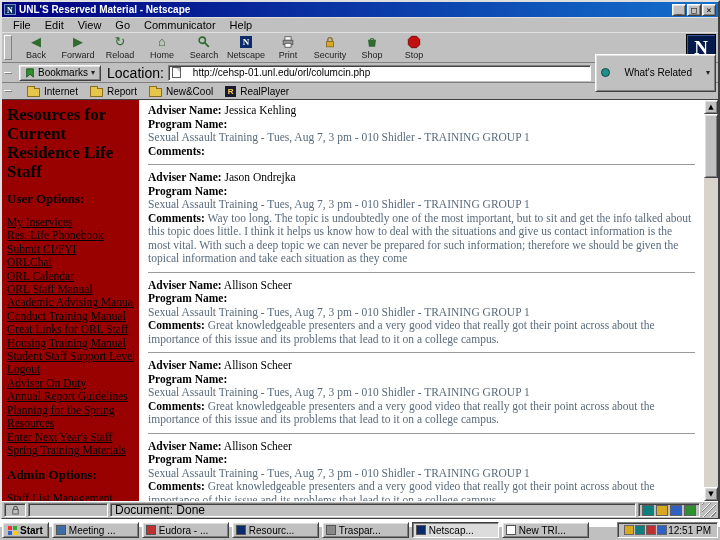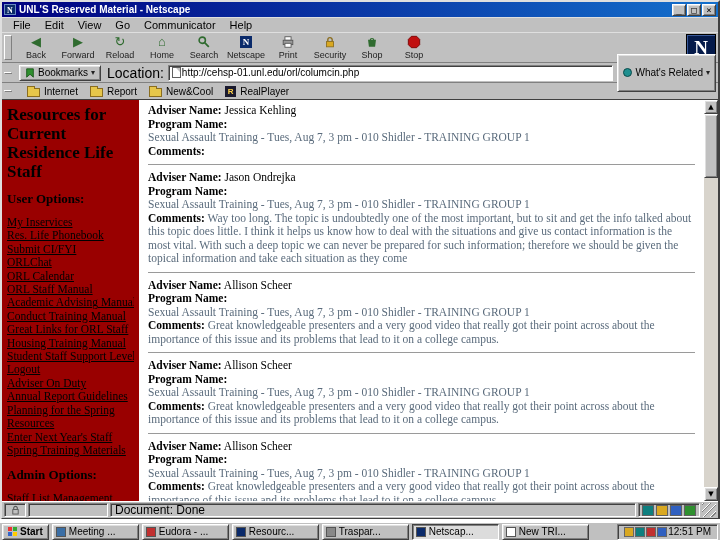--- a/index.html
+++ b/index.html
@@ -23,25 +23,25 @@
   .tbtn .ic{height:14px;display:flex;align-items:center;justify-content:center;font-size:13px;color:#2f6b2f;line-height:14px}
   .tbtn .ic svg{width:14px;height:14px;display:block}
   .tbtn .lbl{font-size:9px;color:#222}
   .mini-n{width:12px;height:12px;background:#0a2a6a;color:#fff;font:bold 9px/12px "Liberation Serif",serif;text-align:center}
   .nlogo{margin-left:auto;width:30px;flex:none;background:#041a4a;color:#fff;display:flex;align-items:center;justify-content:center;font:bold 19px "Liberation Serif",serif;border:1px solid #000;box-shadow:inset 1px 1px 0 #3a5a9a}
   
   .locbar{height:20px;display:flex;align-items:center;padding:1px 2px;gap:4px;flex:none;border-bottom:1px solid #808080}
   .bmbtn{display:flex;align-items:center;gap:3px;font-size:10px;padding:1px 5px;height:16px}
   .bmbtn svg{width:10px;height:10px}
   .loclabel{font-size:14px;margin-left:2px}
-  .urlbox{flex:1;height:16px;background:#fff;display:flex;align-items:center;gap:1px;padding:0 3px}
+  .urlbox{flex:1;height:16px;background:#fff;display:flex;align-items:center;gap:12px;padding:0 3px}
   .pageic{width:9px;height:11px;background:#fff;border:1px solid #606060;flex:none;position:relative}
   .pageic:after{content:"";position:absolute;right:0;top:0;border:2px solid;border-color:#c0c0c0 #c0c0c0 #fff #fff}
   .urlbox input{border:none;outline:none;flex:1;font:10px "Liberation Sans",sans-serif;background:#fff;height:12px}
-  .wrbtn{display:flex;align-items:center;gap:3px;font-size:10px;padding:18px 5px;height:16px;white-space:nowrap}
+  .wrbtn{display:flex;align-items:center;gap:14px;font-size:10px;padding:18px 5px;height:16px;white-space:nowrap}
   .globe{width:9px;height:9px;border-radius:50%;background:#1f8f8f;border:1px solid #0a4a4a}
   .darr{font-size:8px;color:#222}
   
   .persbar{height:17px;display:flex;align-items:center;gap:12px;padding:1px 2px;flex:none;border-bottom:1px solid #404040}
   .pitem{display:flex;align-items:flex-end;gap:4px;font-size:10px}
   .folder{width:13px;height:9px;background:#e6c64a;border:1px solid #8a6d1f;position:relative;margin-top:2px}
   .folder:before{content:"";position:absolute;top:-3px;left:-1px;width:6px;height:2px;background:#e6c64a;border:1px solid #8a6d1f;border-bottom:none}
   .rp-ic{width:11px;height:11px;background:#1a1a2e;color:#ffd24a;font:bold 8px/11px "Liberation Sans",sans-serif;text-align:center}
   
   .content{flex:1;display:flex;overflow:hidden;background:#fff}
@@ -63,21 +63,21 @@
   .statusbar{height:17px;flex:none;display:flex;gap:2px;align-items:stretch;padding:1px 2px;border-top:1px solid #fff}
   .spanel{display:flex;align-items:center;font-size:12px;padding:0 4px;background:#c0c0c0}
   .spanel.lock{width:22px;flex:none;justify-content:center}
   .spanel.meter{width:80px;flex:none}
   .spanel.text{flex:1}
   .compbar{display:flex;align-items:center;gap:2px;padding:0 3px}
   .comp{width:12px;height:11px;border:1px solid #606060}
   .grip{width:14px;background:repeating-linear-gradient(135deg,#fff 0 1px,#808080 1px 2px,#c0c0c0 2px 5px)}
   .lock-svg{width:9px;height:10px}
   
-  .taskbar{position:absolute;left:0;bottom:0;width:720px;height:20px;background:#c0c0c0;border-top:3px solid #ffffff;box-shadow:0 -1px 0 #fff;display:flex;align-items:center;gap:3px;padding:2px 2px}
+  .taskbar{position:absolute;left:0;bottom:0;width:720px;height:20px;background:#c0c0c0;border-top:7px solid #ffffff;box-shadow:0 -1px 0 #fff;display:flex;align-items:flex-end;gap:3px;padding:2px 2px}
   .startbtn{display:flex;align-items:center;gap:3px;font:bold 10px "Liberation Sans",sans-serif;padding:0 5px;height:16px}
   .wlogo{display:grid;grid-template-columns:4px 4px;grid-template-rows:4px 4px;gap:1px}
   .wlogo i{display:block}
   .task{width:87px;height:16px;display:flex;align-items:center;gap:3px;padding:0 3px;font-size:10px;white-space:nowrap;overflow:hidden}
   .task.active{border-color:#404040 #fff #fff #404040;box-shadow:inset 1px 1px 0 #808080;background:#dcdcdc}
   .ticon{width:10px;height:10px;flex:none;border:1px solid #555}
   .tray{margin-left:auto;height:16px;display:flex;align-items:center;gap:1px;padding:0 6px;font-size:10px;background:#c0c0c0}
   .tico{width:10px;height:10px;border:1px solid #666}
 </style>
 </head>

